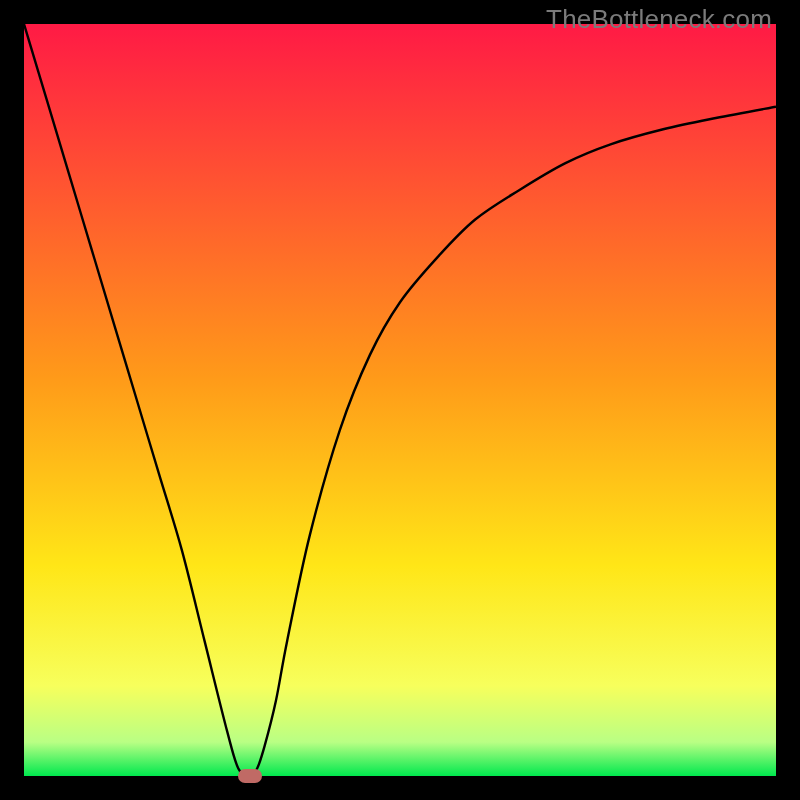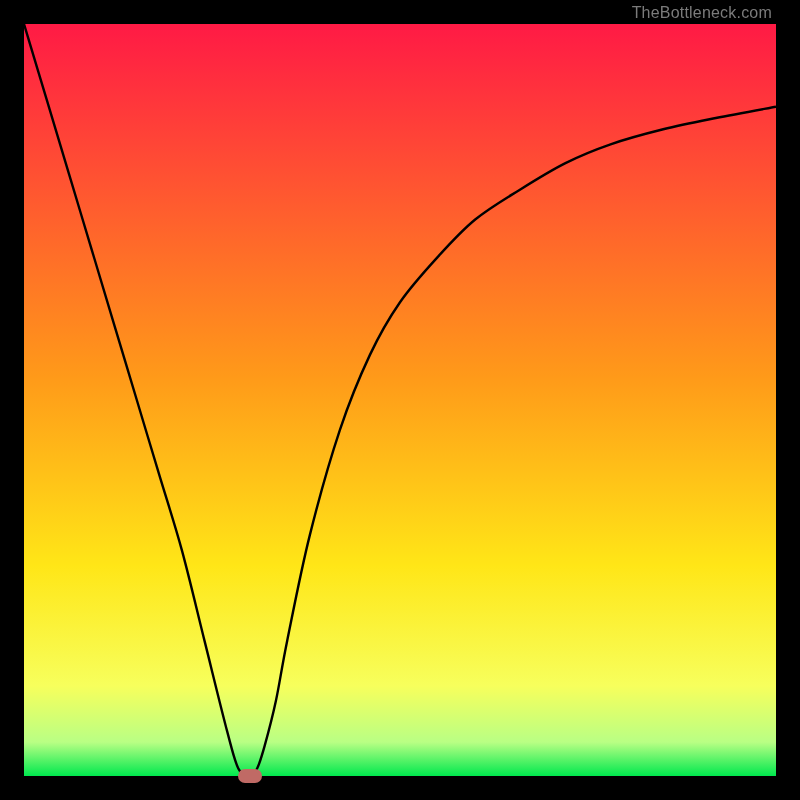--- a/index.html
+++ b/index.html
@@ -24,21 +24,21 @@
     left: 0;
     top: 0;
     width: 752px;
     height: 752px;
   }
   .watermark {
     position: absolute;
     right: 28px;
     top: 4px;
     color: #7b7b7b;
-    font-size: 16px;
+    font-size: 26px;
     letter-spacing: 0.2px;
     font-weight: 500;
     user-select: none;
   }
   .marker {
     position: absolute;
     width: 24px;
     height: 14px;
     border-radius: 7px;
     background: #c06a65;

